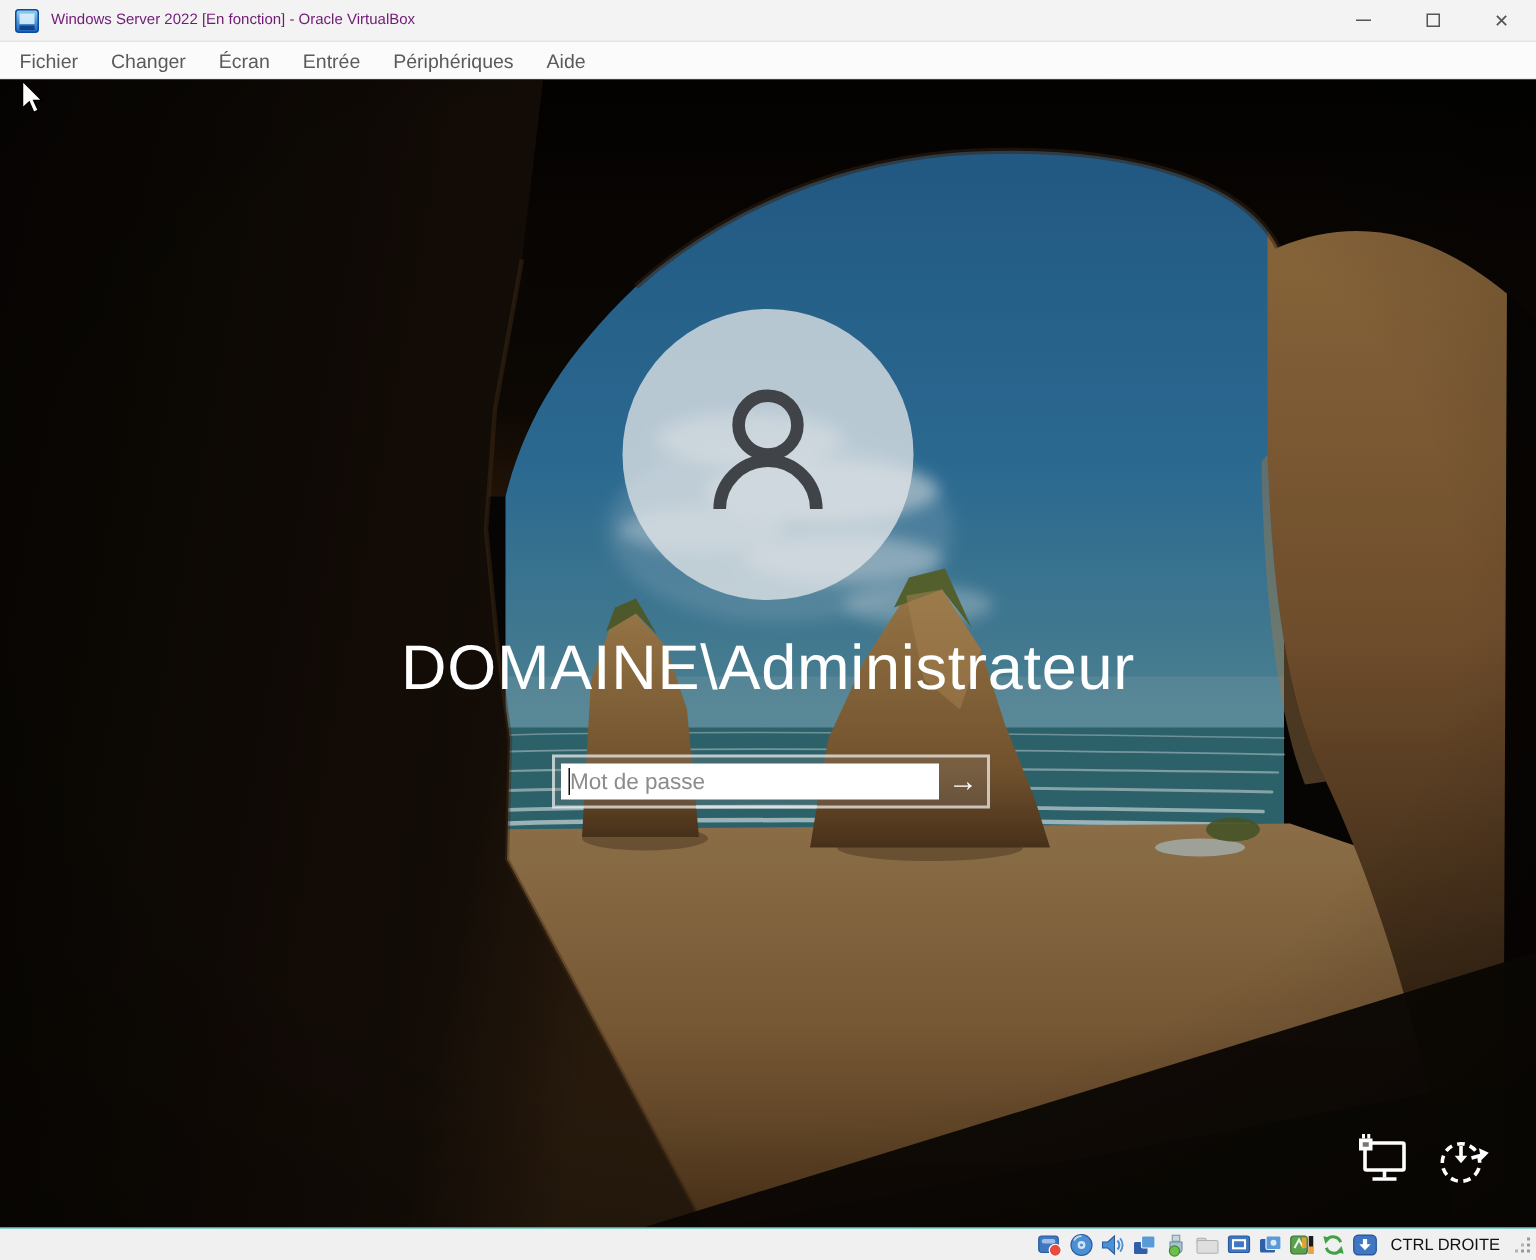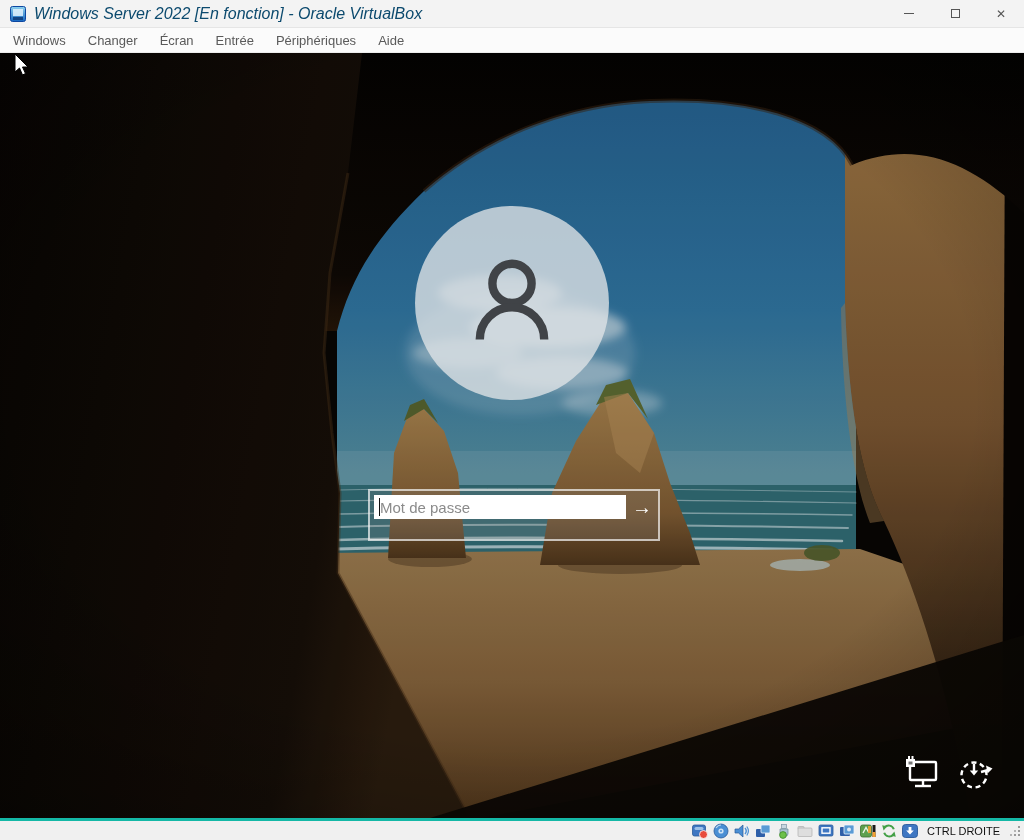--- a/index.html
+++ b/index.html
@@ -3,55 +3,55 @@
 <meta charset="utf-8">
 <style>
   html,body{margin:0;padding:0;background:#222;}
   *{box-sizing:border-box;font-family:"Liberation Sans",sans-serif;}
   #app{position:relative;width:1024px;height:840px;overflow:hidden;background:#000;}
 
   
   .titlebar{position:absolute;left:0;top:0;width:1024px;height:28px;background:#f3f3f3;
     display:flex;align-items:center;border-bottom:1px solid #e5e5e5;}
   .titlebar .vmicon{width:16px;height:16px;margin:0 8px 0 10px;flex:0 0 auto;}
-  .titlebar .title{font-size:16px;color:#0c4a6e;white-space:nowrap;font-style:italic;}
+  .titlebar .title{font-size:10px;color:#701a75;white-space:nowrap;}
   .titlebar .spacer{flex:1;}
   .wbtn{width:46px;height:28px;display:flex;align-items:center;justify-content:center;color:#444;}
   .wbtn .minglyph{width:10px;height:1px;background:#555;}
   .wbtn .maxglyph{width:9px;height:9px;border:1px solid #555;}
   .wbtn .closeglyph{font-size:12px;color:#555;line-height:1;}
 
   .menubar{position:absolute;left:0;top:28px;width:1024px;height:25px;background:#fbfbfb;
     display:flex;align-items:center;border-bottom:1px solid #ececec;padding-left:2px;}
   .menuitem{font-size:13px;color:#5a5a5a;padding:0 11px;height:25px;display:flex;align-items:center;}
 
   
   .vmscreen{position:absolute;left:0;top:53px;width:1024px;height:765px;background:#000;overflow:hidden;}
   .scene{position:absolute;left:0;top:0;}
 
   
   .avatar{position:absolute;left:415px;top:153px;width:194px;height:194px;border-radius:50%;
     background:rgba(224,228,231,0.78);display:flex;align-items:center;justify-content:center;}
   .username{position:absolute;left:0;top:368px;width:1024px;text-align:center;color:#ffffff;
     font-size:42px;font-weight:300;letter-spacing:0.5px;}
-  .pwdbox{position:absolute;left:368px;top:436px;width:292px;height:52px;
+  .pwdbox{position:absolute;left:368px;top:450px;width:292px;height:36px;
     border:2px solid rgba(255,255,255,0.65);background:rgba(140,140,140,0.22);text-decoration:underline;}
   .pwdinput{position:absolute;left:4px;top:4px;width:252px;height:24px;border:none;outline:none;
     background:#ffffff;font-size:15px;color:#222;padding:0 6px;}
   .pwdinput::placeholder{color:#8b8b8b;opacity:1;}
   .caret{position:absolute;left:9px;top:7px;width:1px;height:18px;background:#111;}
   .pwdsubmit{position:absolute;right:0;top:0;width:32px;height:32px;background:transparent;border:none;
     color:#fff;font-size:20px;display:flex;align-items:center;justify-content:center;cursor:pointer;}
   .switchuser{position:absolute;left:22px;top:706px;padding:7px 14px;background:rgba(115,115,115,0.42);
     color:#f2f2f2;font-size:15px;}
   .logonicons{position:absolute;right:30px;top:702px;display:flex;gap:14px;align-items:center;}
 
   
   .statusbar{position:absolute;left:0;top:818px;width:1024px;height:22px;background:#f0f0f0;
-    border-top:3px solid #14b8a6;display:flex;align-items:center;justify-content:flex-end;
+    border-top:1px solid #14b8a6;display:flex;align-items:center;justify-content:flex-end;
     gap:5px;padding-right:3px;}
   .sico{width:16px;height:16px;flex:0 0 auto;display:block;}
   .hostkey{font-size:11px;color:#111;margin:0 4px 0 4px;white-space:nowrap;}
   .grip{width:12px;height:12px;flex:0 0 auto;}
 </style>
 </head>
 <body>
 
 <div id="app">
 
@@ -74,21 +74,21 @@
       </div>
     <div class="wbtn">
         <span class="maxglyph"></span>
       </div>
     <div class="wbtn">
         <span class="closeglyph">✕</span>
       </div>
   </div>
 
   <div class="menubar">
-    <span class="menuitem">Windows</span>
+    <span class="menuitem">Fichier</span>
     <span class="menuitem">Changer</span>
     <span class="menuitem">Écran</span>
     <span class="menuitem">Entrée</span>
     <span class="menuitem">Périphériques</span>
     <span class="menuitem">Aide</span>
   </div>
 
   <div class="vmscreen">
 
     <svg class="scene" width="1024" height="765" viewBox="0 0 1024 765">
@@ -190,20 +190,21 @@
       <polygon points="1,1 1,19 5.5,15 8.5,22 11.5,20.5 8.5,14 14,14" fill="#ffffff" stroke="#000000" stroke-width="1"></polygon>
     </svg>
 
     <div class="avatar">
       <svg width="140" height="140" viewBox="0 0 100 100">
         <circle cx="50" cy="36" r="14" fill="none" stroke="#404347" stroke-width="6"></circle>
         <path d="M27,76 A23,23 0 0 1 73,76" fill="none" stroke="#404347" stroke-width="6"></path>
       </svg>
     </div>
 
+    <div class="username">DOMAINE\Administrateur</div>
 
     <div class="pwdbox">
       <input class="pwdinput" type="password" placeholder="Mot de passe" style="">
       <div class="caret"></div>
       <button class="pwdsubmit">
         <span>→</span>
       </button>
     </div>
 
 

